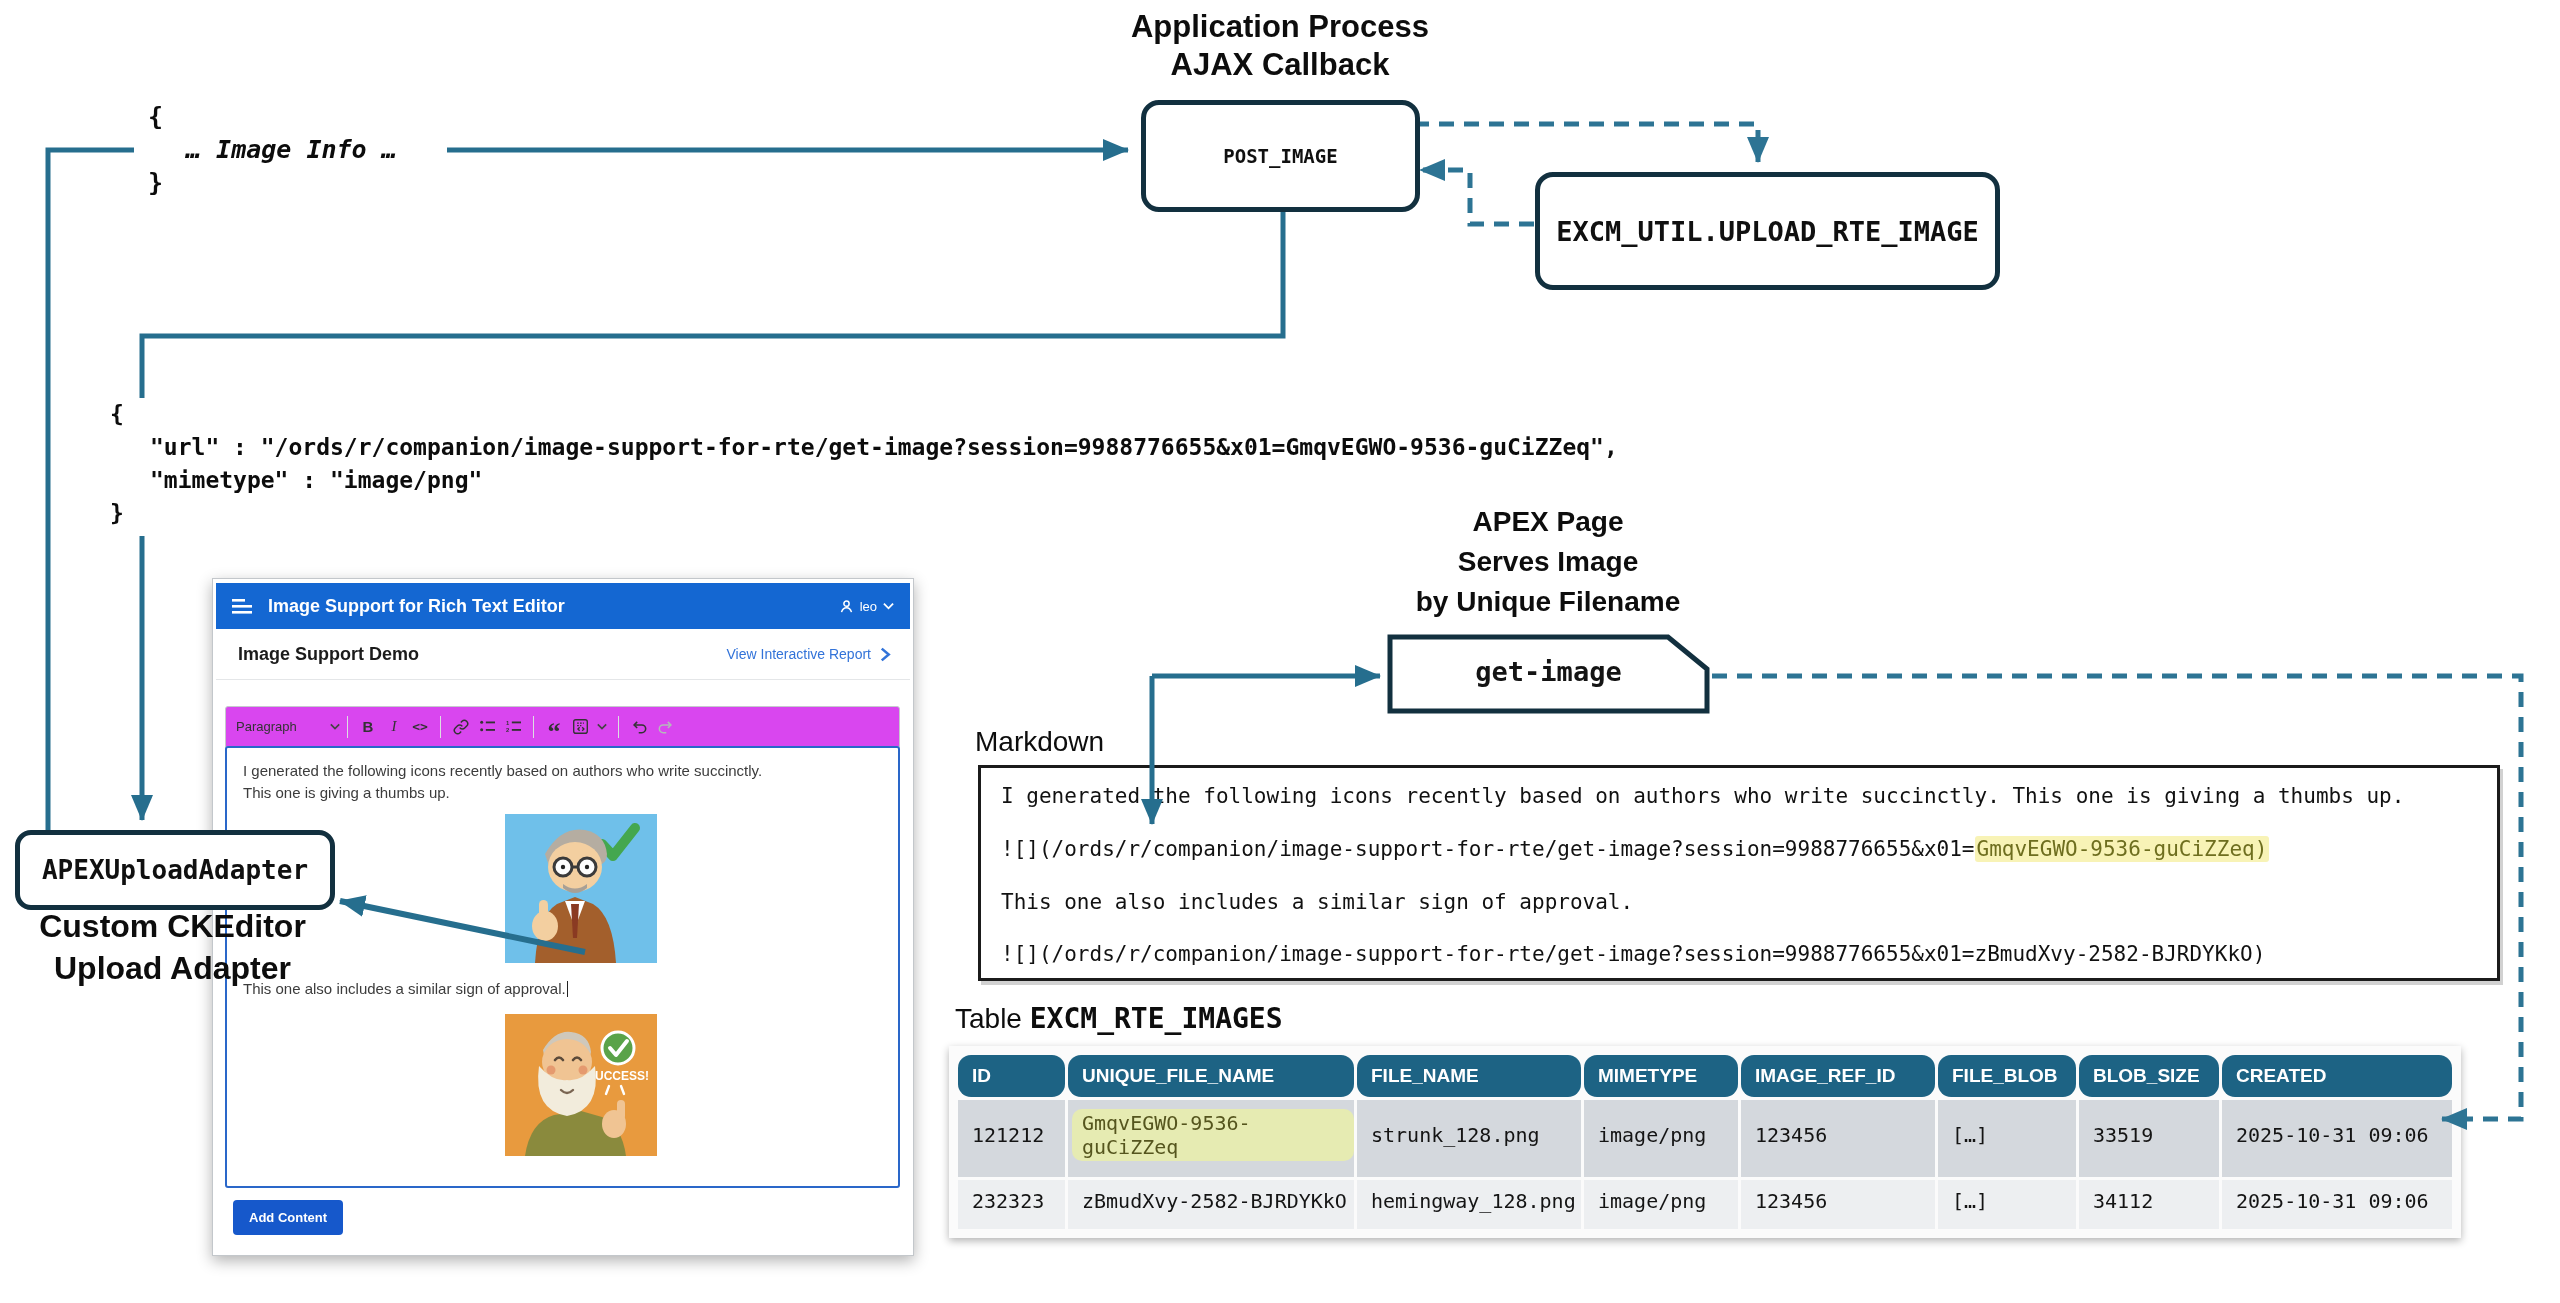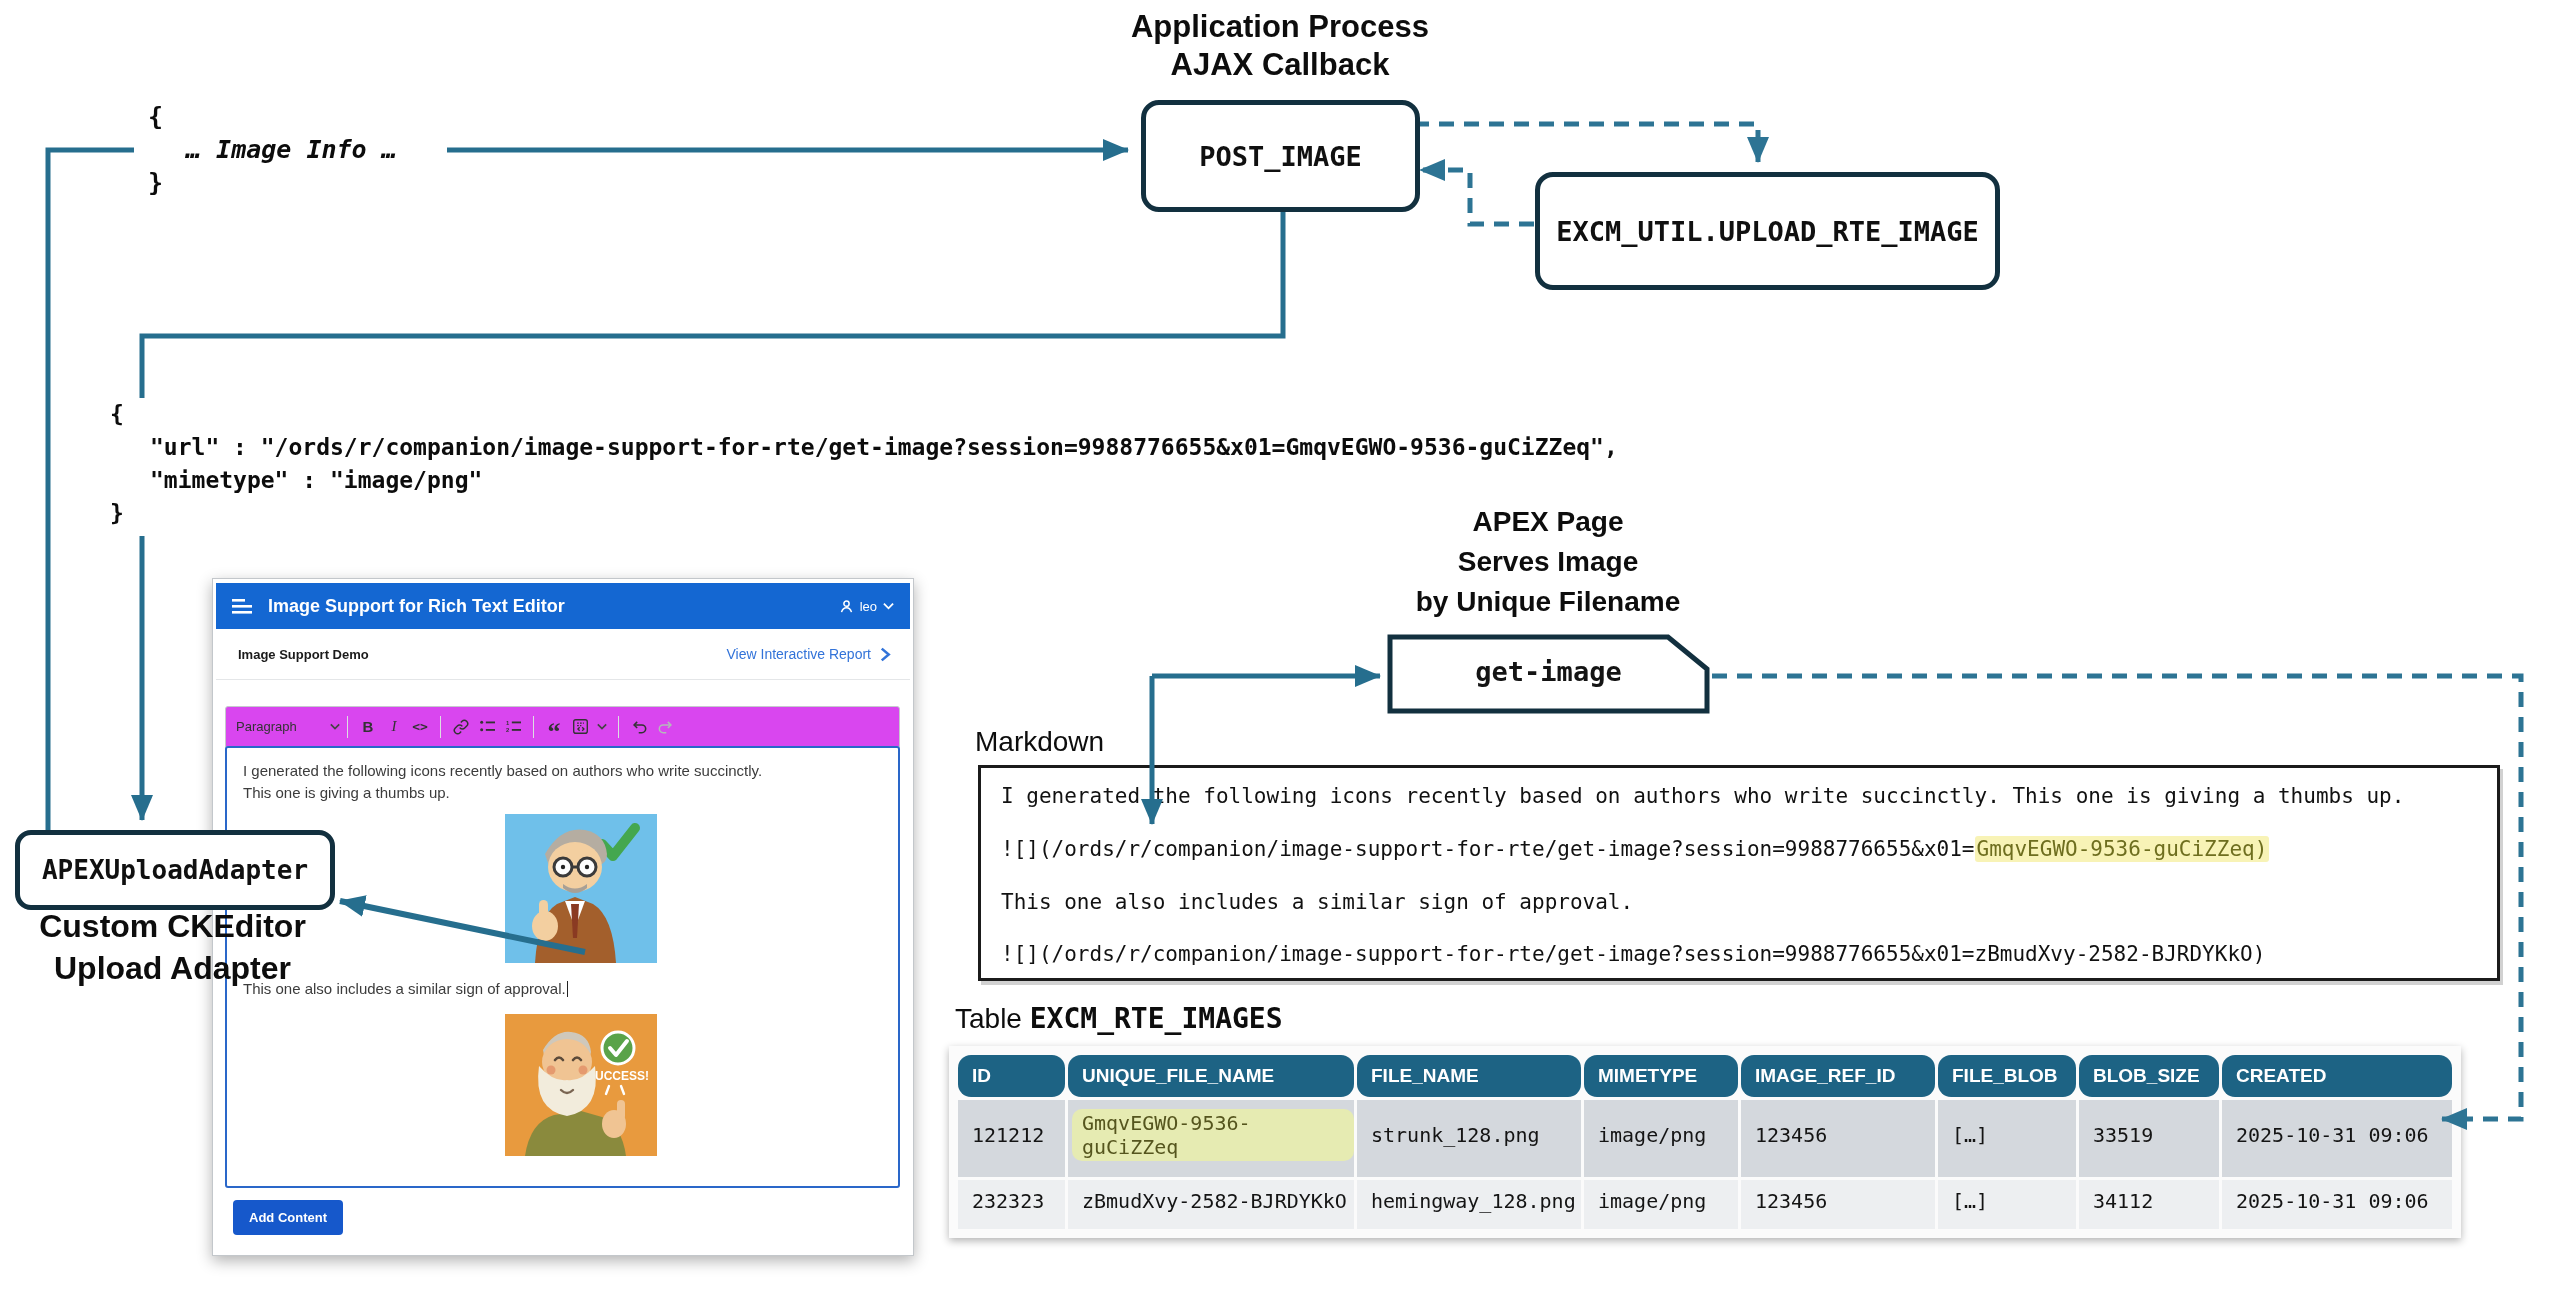--- a/index.html
+++ b/index.html
@@ -38,21 +38,21 @@
            padding:2px 10px;margin-left:-10px;}
   
   #app{position:absolute;left:212px;top:578px;width:700px;height:676px;z-index:2;
        background:#fff;border:1px solid #c3c7cb;box-shadow:0 5px 14px rgba(0,0,0,.3);}
   #app-header{position:absolute;left:3px;top:4px;right:3px;height:46px;background:#1467d2;
               display:flex;align-items:center;color:#fff;}
   #app-title{font-size:18px;font-weight:600;margin-left:14px;}
   #app-user{margin-left:auto;margin-right:16px;display:flex;align-items:center;gap:6px;font-size:13px;}
   #demo-bar{position:absolute;left:3px;top:50px;right:3px;height:50px;background:#fff;
             border-bottom:1px solid #e4e6e8;display:flex;align-items:center;}
-  #demo-title{font-size:13px;font-weight:700;color:#1b1b1b;margin-left:22px;}
+  #demo-title{font-size:18px;font-weight:700;color:#1b1b1b;margin-left:22px;}
   #report-link{margin-left:auto;margin-right:18px;color:#3273d9;font-size:14px;
                display:flex;align-items:center;gap:8px;cursor:pointer;}
   #toolbar{position:absolute;left:12px;top:127px;right:13px;height:39px;background:#d946ef;
            border:1px solid #c6c9cd;border-radius:3px 3px 0 0;display:flex;align-items:center;
            font-size:13px;color:#333;}
   .tb-sep{width:1px;height:22px;background:#dcdfe2;margin:0 7px;}
   .tb-btn{display:flex;align-items:center;justify-content:center;min-width:26px;height:28px;
           border-radius:3px;cursor:pointer;}
   #editor{position:absolute;left:12px;top:167px;right:13px;bottom:67px;background:#fff;
           border:2px solid #2a67c9;border-radius:3px;overflow:hidden;}
@@ -87,21 +87,21 @@
   <path d="M1534 224 H1470 V170 H1420" fill="none" stroke="#2d7494" stroke-width="5" stroke-dasharray="15 10" marker-end="url(#ah-d)"></path>
 
   <path d="M1390 637 H1668 L1707 669 V711 H1390 Z" fill="#ffffff" stroke="#12303f" stroke-width="5"></path>
 </svg>
 
 <div class="dg-title abs" style="left:1080px;top:8px;width:400px;font-size:31px;line-height:38px;">
   <div>Application Process</div>
   <div>AJAX Callback</div>
 </div>
 
-<div class="node" style="left:1141px;top:100px;width:269px;height:102px;font-size:27px;">
+<div class="node" style="left:1141px;top:100px;width:269px;height:102px;font-size:19px;">
   <span>POST_IMAGE</span>
 </div>
 
 <div class="node" style="left:1535px;top:172px;width:455px;height:108px;font-size:27px;">
   <span>EXCM_UTIL.UPLOAD_RTE_IMAGE</span>
 </div>
 
 <div class="code-block" style="left:148px;top:100px;z-index:2;font-size:25px;line-height:33px;background:transparent;">
   <div>{</div>
   <div style="padding-left:38px;font-style:italic;">… Image Info …</div>

